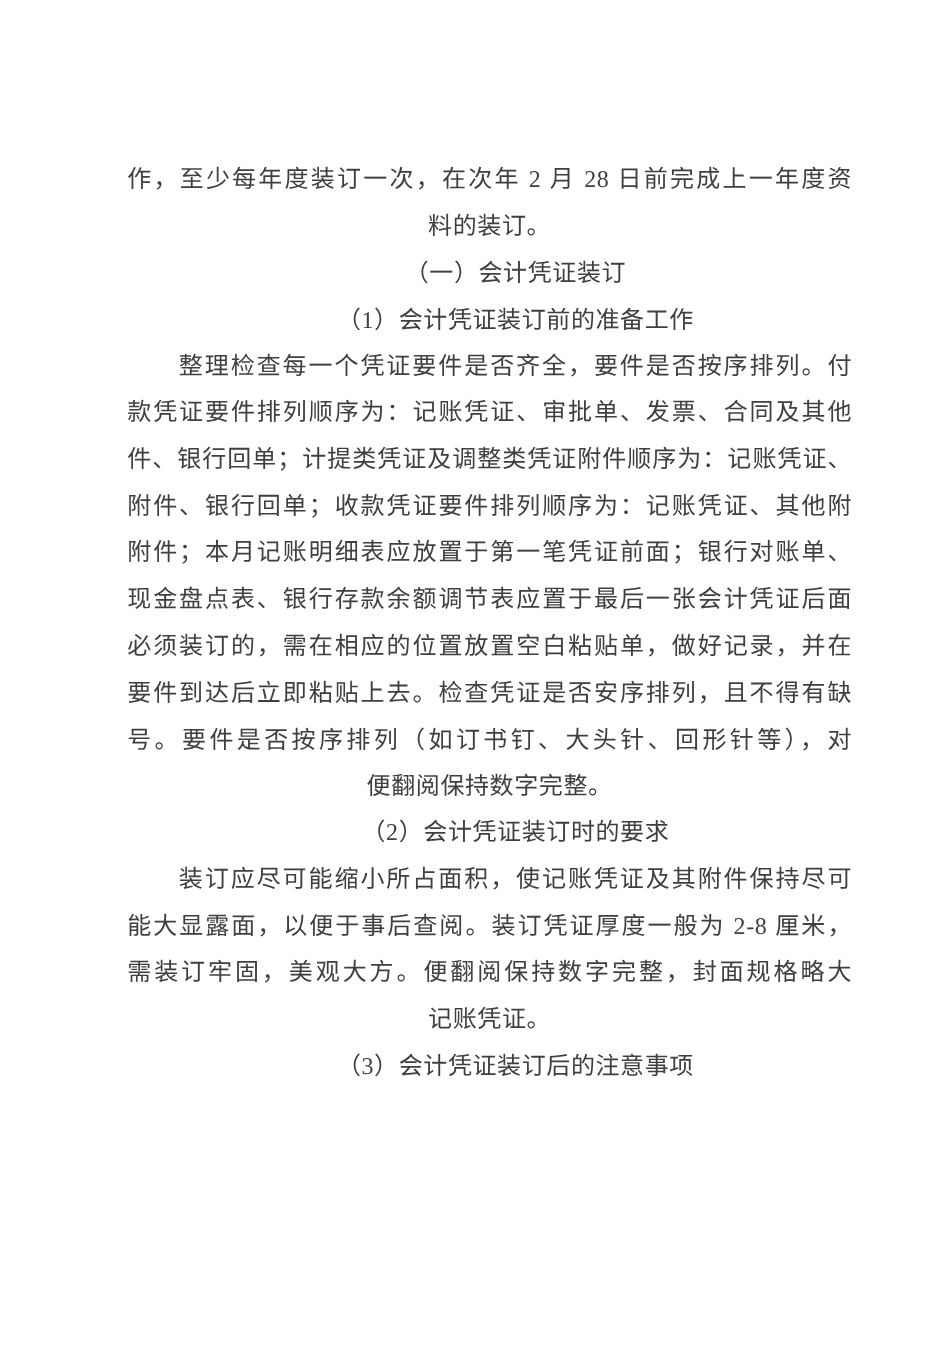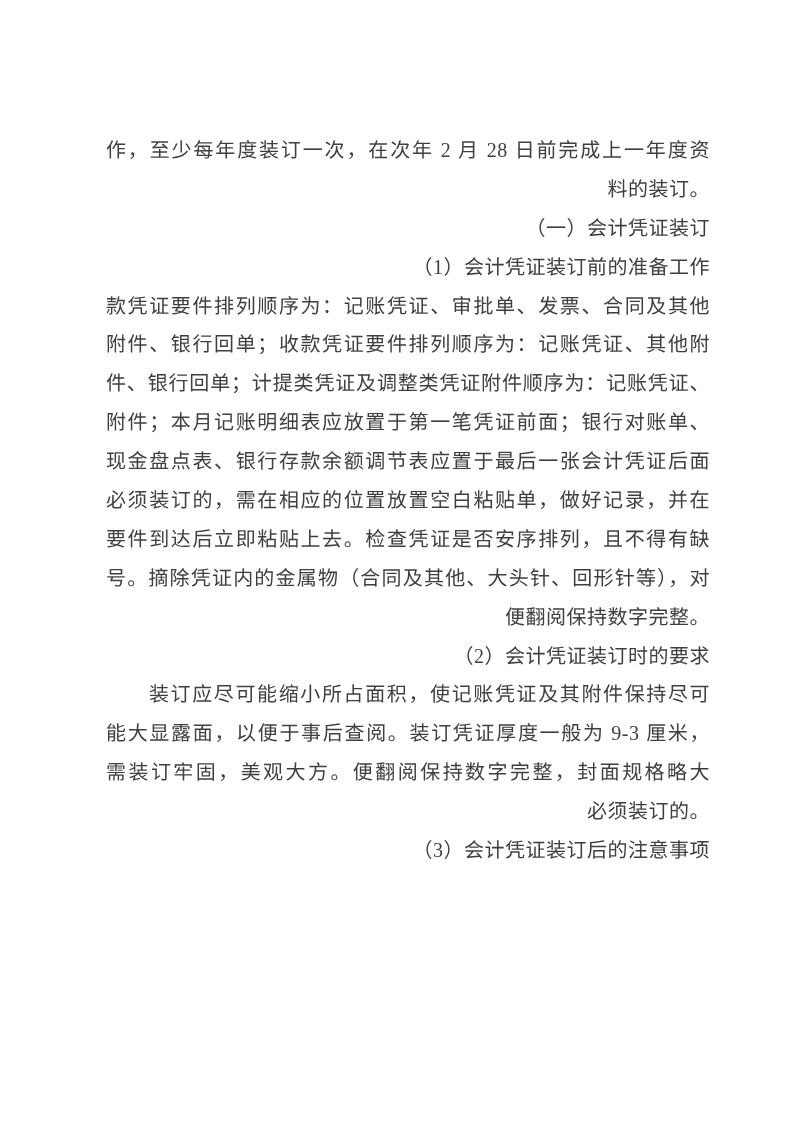--- a/index.html
+++ b/index.html
@@ -24,49 +24,50 @@
     color: #3f3f3f;
   }
   .text-block {
     width: 604px;
   }
   .line {
     height: 38.9px;
     line-height: 38.9px;
     font-size: 20px;
     letter-spacing: 0.5px;
-    text-align: right;
+    text-align: center;
     overflow: hidden;
   }
   .line.fill {
     text-align: justify;
     text-align-last: justify;
   }
   .line.indent {
     text-indent: 43px;
   }
 </style>
 </head>
 <body>
 
 <div class="page">
   <div class="text-block">
       <div class="line fill">作，至少每年度装订一次，在次年 2 月 28 日前完成上一年度资</div>
       <div class="line">料的装订。</div>
       <div class="line indent">（一）会计凭证装订</div>
       <div class="line indent">（1）会计凭证装订前的准备工作</div>
+      <div class="line indent fill">整理检查每一个凭证要件是否齐全，要件是否按序排列。付</div>
       <div class="line fill">款凭证要件排列顺序为：记账凭证、审批单、发票、合同及其他</div>
+      <div class="line fill">件、银行回单；计提类凭证及调整类凭证附件顺序为：记账凭证、</div>
       <div class="line fill">附件、银行回单；收款凭证要件排列顺序为：记账凭证、其他附</div>
-      <div class="line fill">件、银行回单；计提类凭证及调整类凭证附件顺序为：记账凭证、</div>
       <div class="line fill">附件；本月记账明细表应放置于第一笔凭证前面；银行对账单、</div>
       <div class="line fill">现金盘点表、银行存款余额调节表应置于最后一张会计凭证后面</div>
       <div class="line fill">必须装订的，需在相应的位置放置空白粘贴单，做好记录，并在</div>
       <div class="line fill">要件到达后立即粘贴上去。检查凭证是否安序排列，且不得有缺</div>
-      <div class="line fill">号。摘除凭证内的金属物（合同及其他、大头针、回形针等），对</div>
+      <div class="line fill">号。要件是否按序排列（如订书钉、大头针、回形针等），对</div>
       <div class="line">便翻阅保持数字完整。</div>
       <div class="line indent">（2）会计凭证装订时的要求</div>
       <div class="line indent fill">装订应尽可能缩小所占面积，使记账凭证及其附件保持尽可</div>
-      <div class="line fill">能大显露面，以便于事后查阅。装订凭证厚度一般为 9-3 厘米，</div>
+      <div class="line fill">能大显露面，以便于事后查阅。装订凭证厚度一般为 2-8 厘米，</div>
       <div class="line fill">需装订牢固，美观大方。便翻阅保持数字完整，封面规格略大</div>
-      <div class="line">必须装订的。</div>
+      <div class="line">记账凭证。</div>
       <div class="line indent">（3）会计凭证装订后的注意事项</div>
     </div>
 </div>
 
 </body></html>

